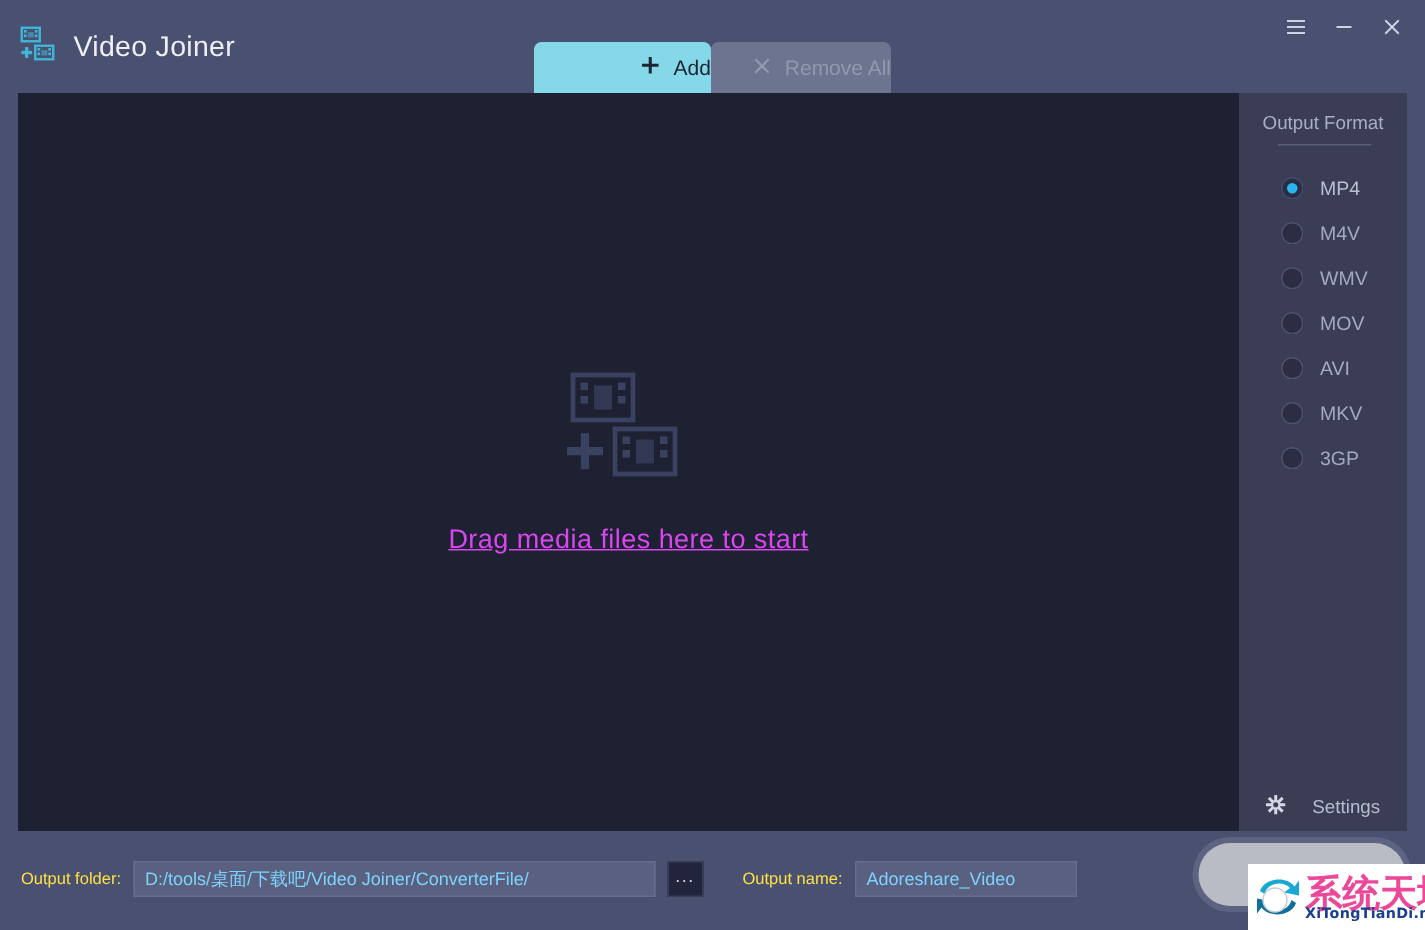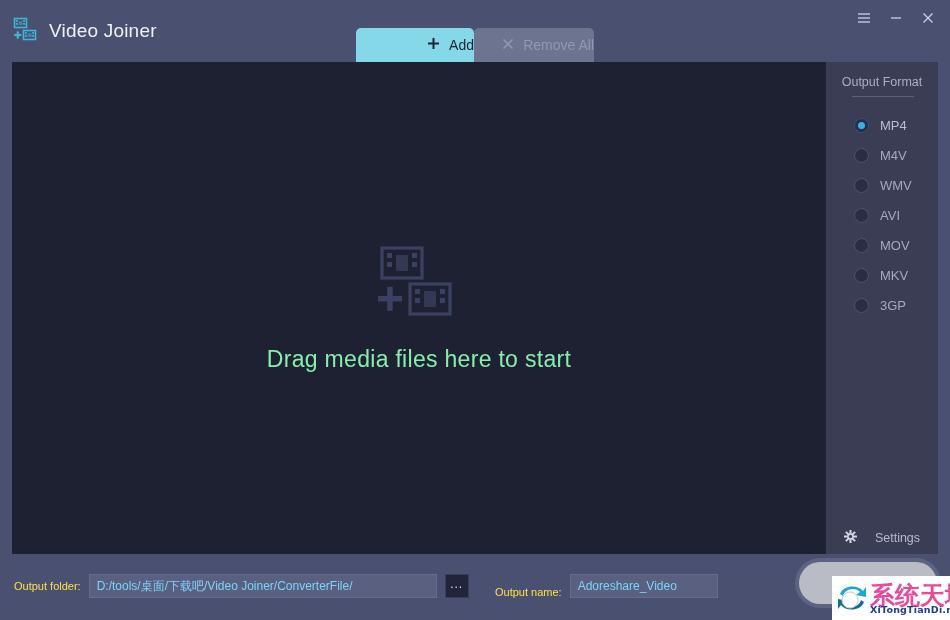--- a/index.html
+++ b/index.html
@@ -110,23 +110,24 @@
     width: 814px;
     height: 492px;
     display: flex;
     flex-direction: column;
     align-items: center;
     justify-content: center;
     gap: 24px;
   }
   .drop-icon { margin-left: -6px; }
   .drop-text {
-    color: #86efac;
-    font-size: 23px;
+    color: #d946ef;
+    font-size: 18px;
     letter-spacing: .3px;
+    text-decoration: underline;
   }
 
   
   .panel {
     position: absolute;
     right: 0; top: 0;
     width: 112px;
     height: 492px;
     background: #3b3d55;
     box-sizing: border-box;
@@ -245,21 +246,21 @@
     align-items: center;
     justify-content: center;
     box-sizing: border-box;
     cursor: pointer;
     padding-bottom: 5px;
   }
   .row-name {
     position: absolute;
     left: 495px; top: 20px;
     display: flex;
-    align-items: flex-end;
+    align-items: center;
     gap: 8px;
   }
 
   .join-btn {
     position: absolute;
     right: 13px; top: 8px;
     width: 138px;
     height: 42px;
     border-radius: 21px;
     background: #b9bcc4;
@@ -423,25 +424,25 @@
         <div class="fmt-row">
           <span class="radio"></span>
           <span class="fmt-label">M4V</span>
         </div>
         <div class="fmt-row">
           <span class="radio"></span>
           <span class="fmt-label">WMV</span>
         </div>
         <div class="fmt-row">
           <span class="radio"></span>
+          <span class="fmt-label">MOV</span>
+        </div>
+        <div class="fmt-row">
+          <span class="radio"></span>
           <span class="fmt-label">AVI</span>
-        </div>
-        <div class="fmt-row">
-          <span class="radio"></span>
-          <span class="fmt-label">MOV</span>
         </div>
         <div class="fmt-row">
           <span class="radio"></span>
           <span class="fmt-label">MKV</span>
         </div>
         <div class="fmt-row">
           <span class="radio"></span>
           <span class="fmt-label">3GP</span>
         </div>
       </div>

